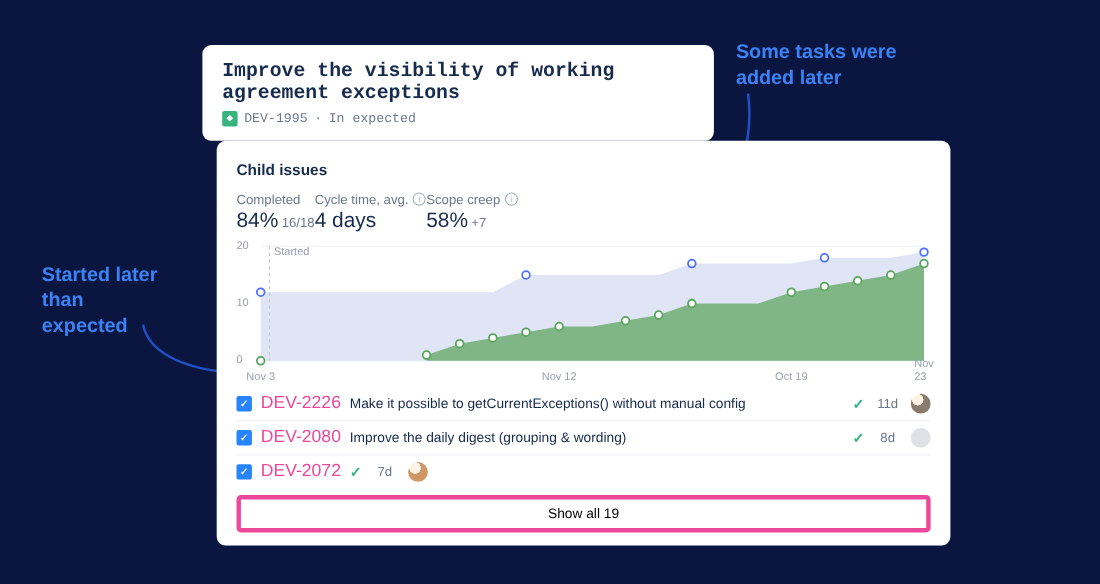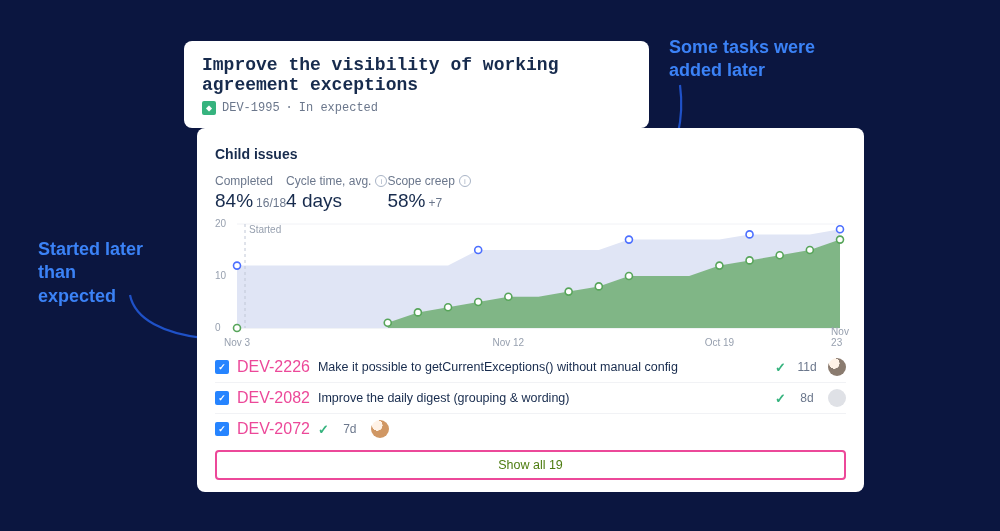--- a/index.html
+++ b/index.html
@@ -72,26 +72,26 @@
   .issue-key { color: #ec4899; font-size: 16px; }
   .issue-summary { flex: 1; color: #172B4D; }
   .check { color: #36B37E; font-size: 13px; font-weight: bold; }
   .duration { font-size: 12px; color: #6B778C; width: 26px; text-align: center; }
   .avatar {
     width: 18px; height: 18px; border-radius: 50%; flex-shrink: 0;
   }
 
   .show-all {
     margin-top: 6px;
-    border: 2px solid #ec4899;
+    border: 4px solid #ec4899;
     border-radius: 4px;
     text-align: center;
     padding: 6px 16px;
     font-size: 12.5px;
-    color: #4d7c0f;
+    color: #000000;
     cursor: pointer;
   }
 
   .annotation {
     position: absolute;
     color: #3b82f6;
     font-size: 18px;
     font-weight: 600;
     line-height: 1.3;
   }
@@ -195,21 +195,21 @@
       <div class="issue-row">
       <span class="task-icon">✓</span>
       <span class="issue-key">DEV-2226</span>
       <span class="issue-summary">Make it possible to getCurrentExceptions() without manual config</span>
       <span class="check">✓</span>
       <span class="duration">11d</span>
       <span class="avatar" style="background:radial-gradient(circle at 35% 30%, #fff2e6 0 30%, #8a7b6f 31% 100%);"></span>
     </div>
       <div class="issue-row">
       <span class="task-icon">✓</span>
-      <span class="issue-key">DEV-2082</span>
+      <span class="issue-key">DEV-2080</span>
       <span class="issue-summary">Improve the daily digest (grouping &amp; wording)</span>
       <span class="check">✓</span>
       <span class="duration">8d</span>
       <span class="avatar" style="background:#dfe1e6;"></span>
     </div>
       <div class="issue-row">
       <span class="task-icon">✓</span>
       <span class="issue-key">DEV-2072</span>
       <span class="check">✓</span>
       <span class="duration">7d</span>

